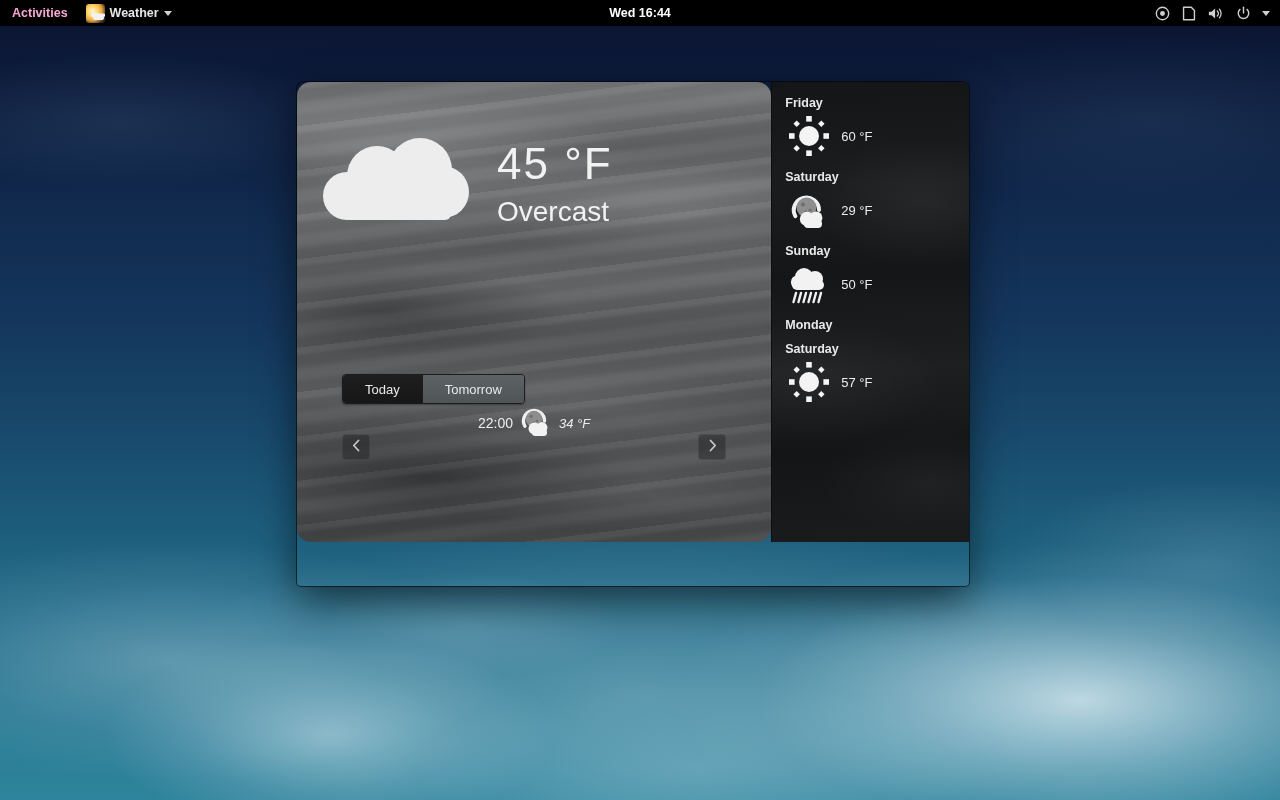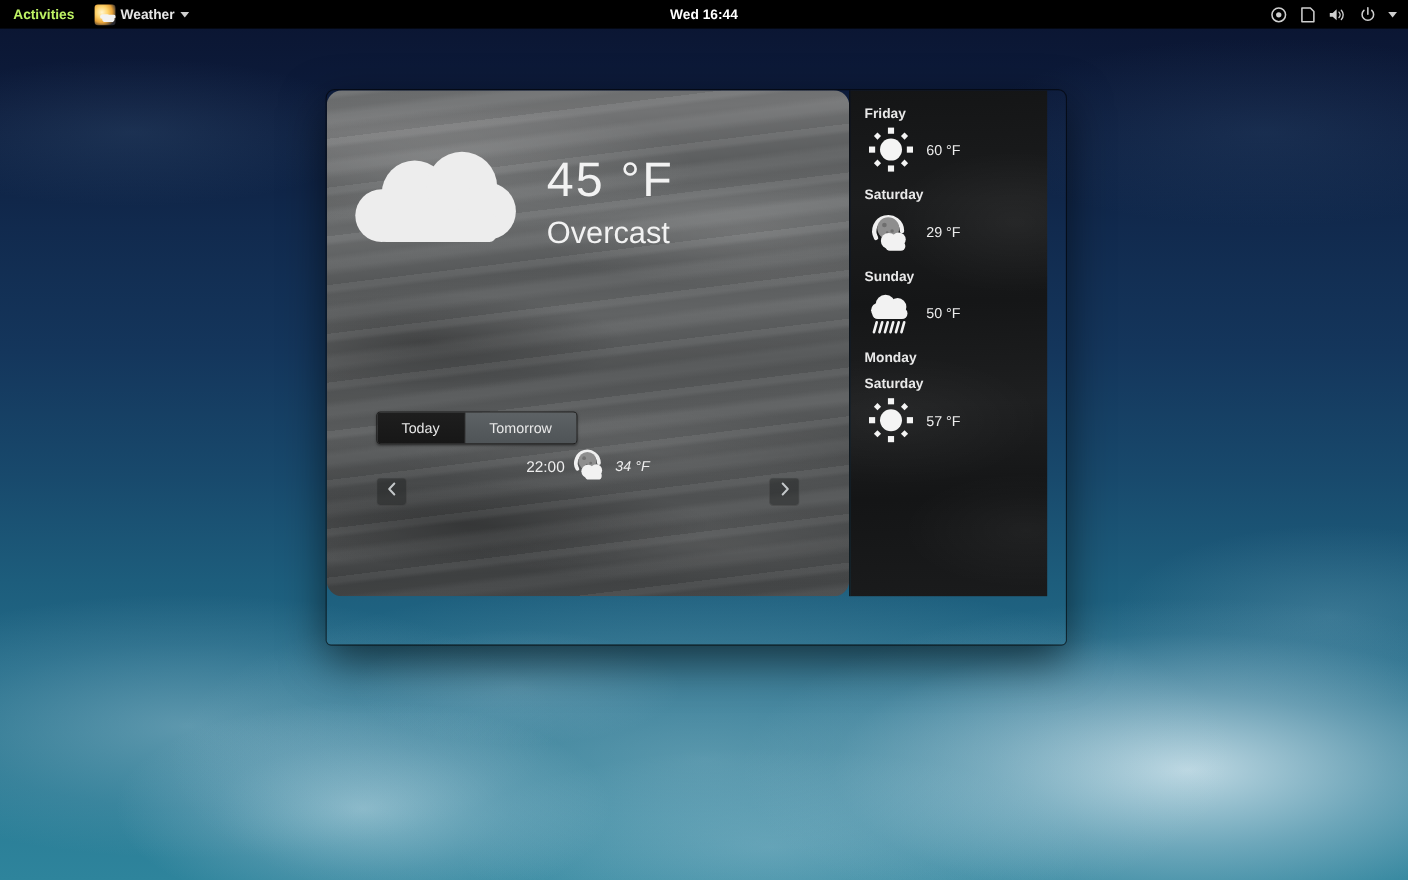--- a/index.html
+++ b/index.html
@@ -39,21 +39,21 @@
       radial-gradient(ellipse 200px 70px at 470px 625px, rgba(180,210,226,0.20) 0%, rgba(0,0,0,0) 75%);
   }
 
   
   #topbar {
     position:absolute; top:0; left:0; width:1280px; height:26px;
     background:#000; color:#cfcfcf; z-index:50;
     display:flex; align-items:center;
     font-size:12.5px; font-weight:bold;
   }
-  #activities { padding:0 10px 0 12px; color:#bef264; cursor:default; line-height:26px; }
+  #activities { padding:0 10px 0 12px; color:#f9a8d4; cursor:default; line-height:26px; }
   #app-menu { display:flex; align-items:center; gap:5px; padding:0 8px; line-height:26px; }
   #app-icon {
     width:19px; height:19px; position:relative; border-radius:3px;
     background:radial-gradient(circle at 35% 38%, #fff6d0 0%, #ffd36a 32%, #e8a33a 55%, #2a2a30 82%);
     overflow:hidden;
   }
   #app-icon::after{
     content:""; position:absolute; left:7px; top:10px; width:11px; height:6px;
     background:#f2f2f2; border-radius:4px 4px 3px 3px;
     box-shadow:-3px -2px 0 -1px #f2f2f2, 3px -2px 0 -1.5px #f2f2f2;
@@ -145,21 +145,21 @@
     display:flex; align-items:center; justify-content:center; cursor:default;
   }
   #prev-btn{ left:45px; top:32px; }
   #next-btn{ right:45px; top:32px; }
   .hour-cell { display:flex; flex-direction:row; align-items:center; gap:4px;justify-content:space-between; }
   .hour-time { color:#ededed; font-size:14px; }
   .hour-temp { color:#ededed; font-size:13px;font-style:italic; }
 
   
   #sidebar {
-    width:180px; height:100%; position:relative; overflow:hidden;
+    width:198px; height:100%; position:relative; overflow:hidden;
     padding:14px 0 0 13px;
     background:
       radial-gradient(ellipse 160px 90px at 150px 120px, rgba(255,255,255,0.055) 0%, rgba(0,0,0,0) 72%),
       radial-gradient(ellipse 180px 80px at 40px 300px, rgba(255,255,255,0.04) 0%, rgba(0,0,0,0) 75%),
       radial-gradient(ellipse 150px 70px at 160px 400px, rgba(255,255,255,0.045) 0%, rgba(0,0,0,0) 75%),
       linear-gradient(178deg,#141516 0%,#1b1c1d 22%,#151617 42%,#1e1f20 62%,#141516 80%,#1a1b1c 100%);
     border-left:1px solid #0c0d0d;
   }
   .day { margin-bottom:10px; }
   .day-name { color:#e9e9e9; font-size:12.5px; font-weight:bold; margin-bottom:2px; }

